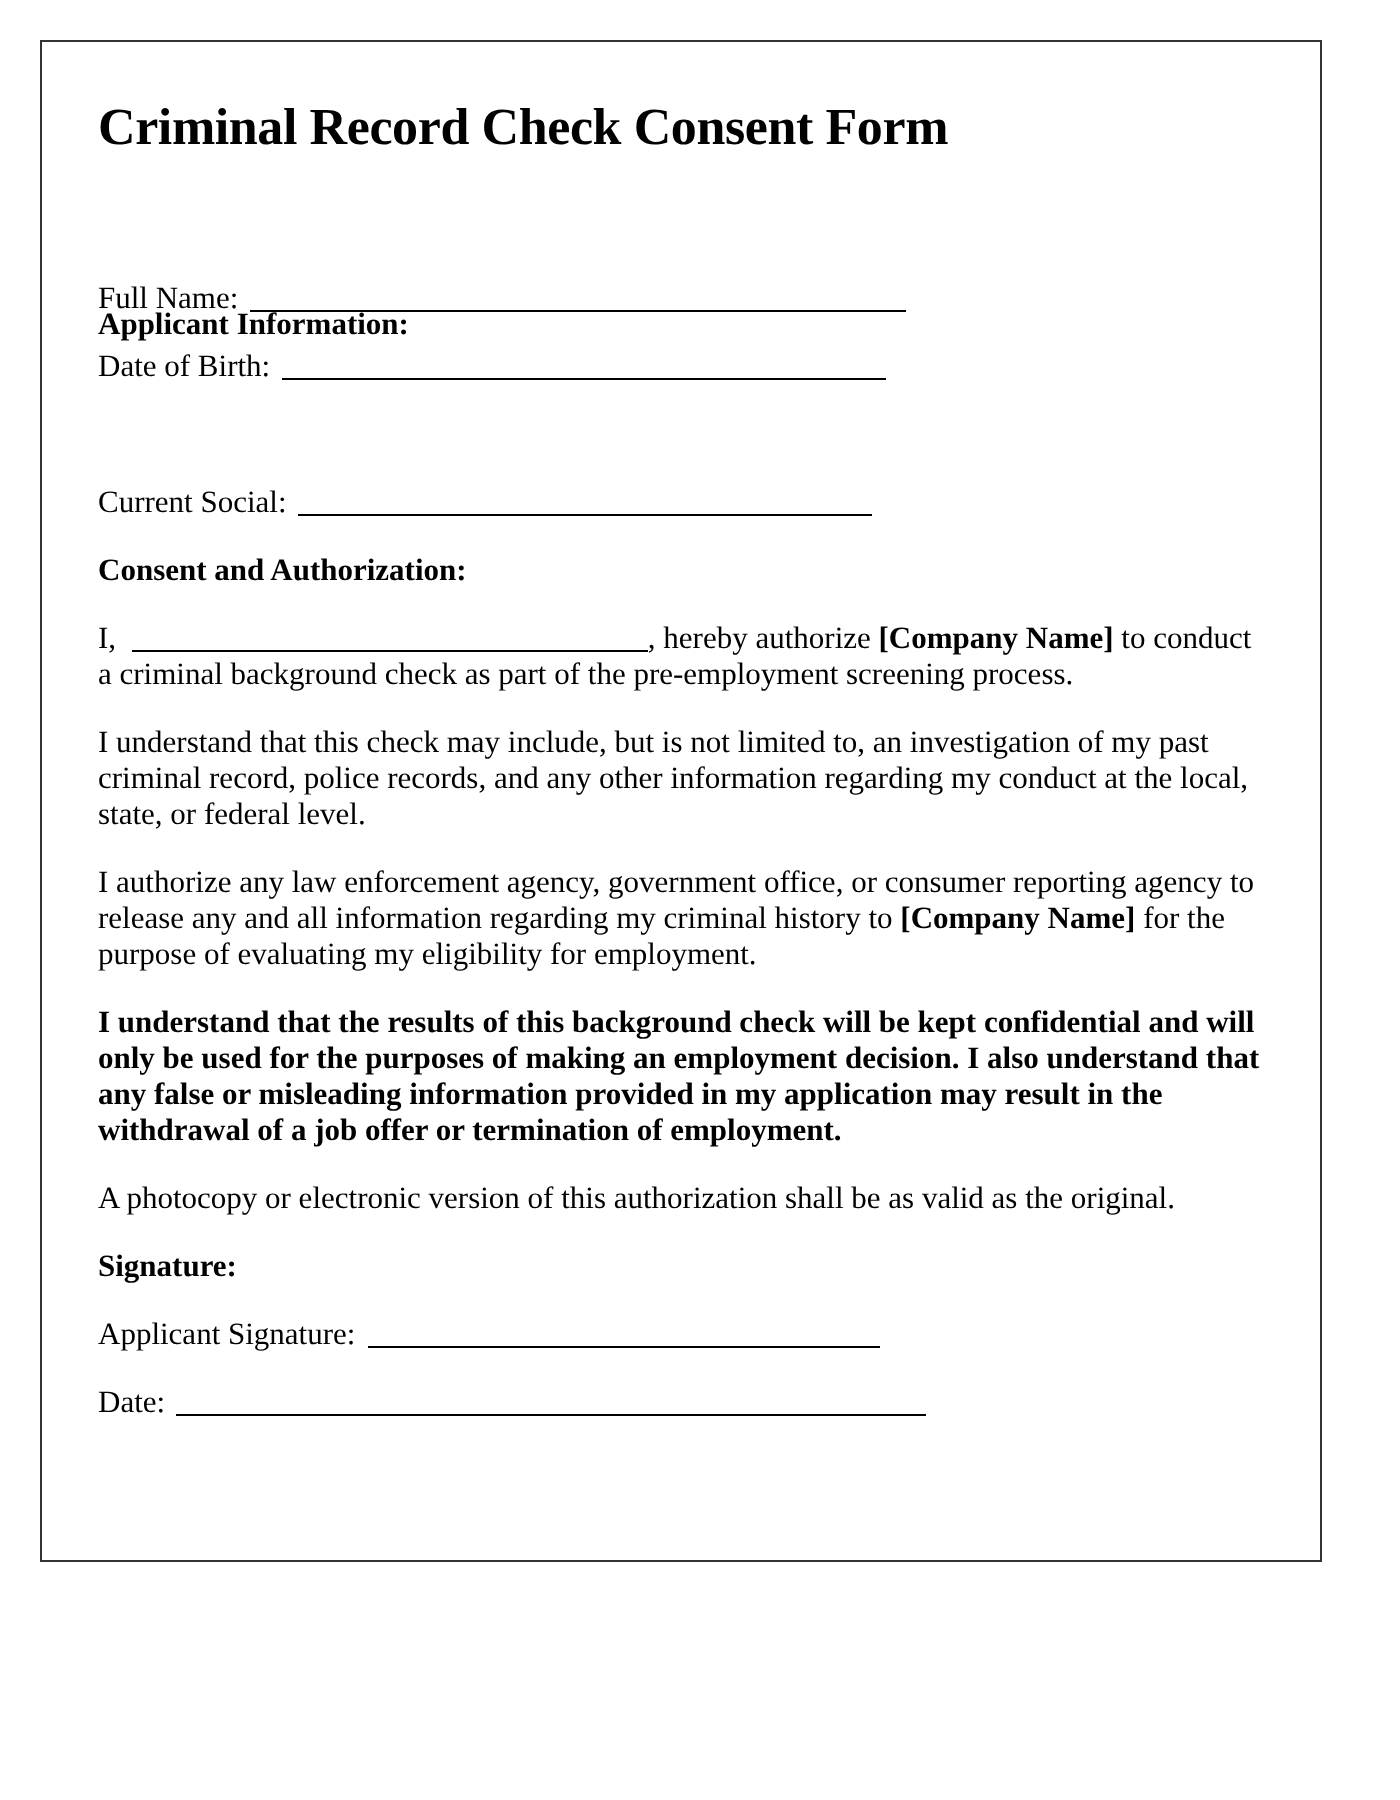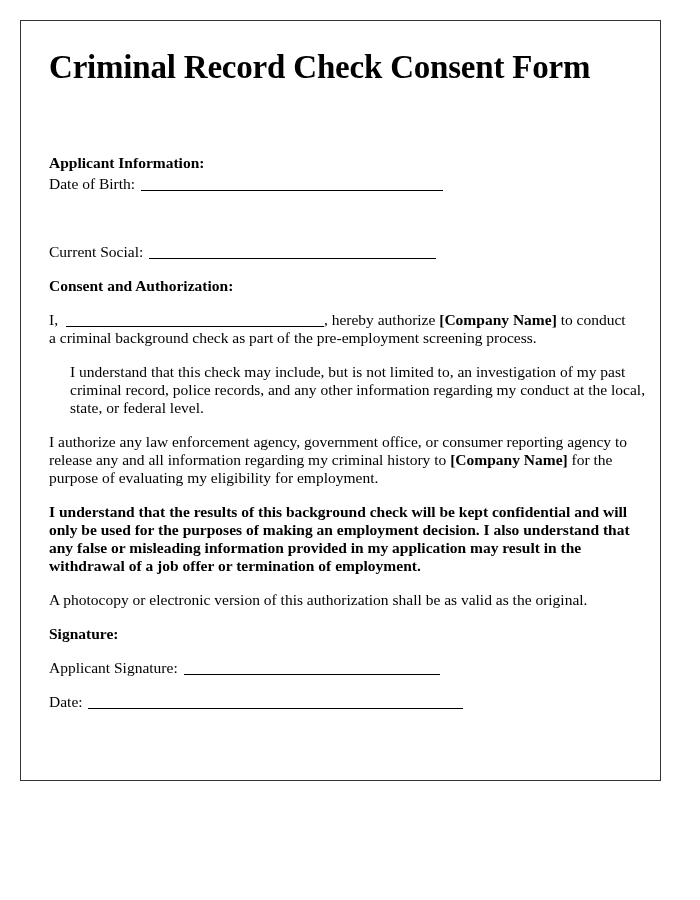--- a/index.html
+++ b/index.html
@@ -5,59 +5,63 @@
   html, body { margin: 0; padding: 0; background: #ffffff; }
   body { width: 700px; height: 900px; position: relative; font-family: "Liberation Serif", serif; color: #000; }
   .form {
     position: absolute; left: 20px; top: 20px;
     width: 641px; height: 761px; box-sizing: border-box;
     border: 1px solid #333;
     padding: 0 28px;
   }
   h1 {
     font-family: "Liberation Serif", serif;
-    font-size: 33px; font-weight: bold;
+    font-size: 26px; font-weight: bold;
     margin: 0; position: absolute; left: 28px; top: 28px; white-space: nowrap;
     letter-spacing: -0.2px;
   }
   .line { position: absolute; left: 28px; font-size: 15.5px; line-height: 18px; white-space: nowrap; }
   .heading { font-weight: bold; }
   .blank { display: inline-block; border-bottom: 1px solid #000; vertical-align: baseline; height: 1px; margin-left: 2px; position: relative; top: 2px; }
   .para { position: absolute; left: 28px; width: 592px; font-size: 15.5px; line-height: 18px; }
   .para b { font-weight: bold; }
 </style>
 </head>
 <body>
 
 <div class="form">
   <h1>Criminal Record Check Consent Form</h1>
 
   <div class="line heading" style="top:86px;margin-top:47px;">Applicant Information:</div>
 
+  <div class="line" style="top:120px;">
+    <span>Full Name:</span>
+    <span class="blank" style="width:328px;"></span>
+  </div>
 
   <div class="line" style="top:154px;">
     <span>Date of Birth:</span>
     <span class="blank" style="width:302px;"></span>
   </div>
 
 
   <div class="line" style="top:222px;">
     <span>Current Social:</span>
     <span class="blank" style="width:287px;"></span>
   </div>
 
   <div class="line heading" style="top:256px;">Consent and Authorization:</div>
 
   <div class="para" style="top:290px;">
     <span>I,</span>
     <span class="blank" style="width:258px; margin-left:4px;"></span><span>, hereby authorize </span><b>[Company Name]</b><span> to conduct</span><br>
     <span>a criminal background check as part of the pre-employment screening process.</span>
   </div>
 
-  <div class="para" style="top:342px;margin-left:21px;">I understand that this check may include, but is not limited to, an investigation of my past criminal record, police records, and any other information regarding my conduct at the local, state, or federal level.</div>
+  <div class="para" style="top:342px;">I understand that this check may include, but is not limited to, an investigation of my past criminal record, police records, and any other information regarding my conduct at the local, state, or federal level.</div>
 
   <div class="para" style="top:412px;">
     <span>I authorize any law enforcement agency, government office, or consumer reporting agency to release any and all information regarding my criminal history to </span><b>[Company Name]</b><span> for the purpose of evaluating my eligibility for employment.</span>
   </div>
 
   <div class="para" style="top:482px;font-weight:bold;">I understand that the results of this background check will be kept confidential and will only be used for the purposes of making an employment decision. I also understand that any false or misleading information provided in my application may result in the withdrawal of a job offer or termination of employment.</div>
 
   <div class="para" style="top:570px;">A photocopy or electronic version of this authorization shall be as valid as the original.</div>
 
   <div class="line heading" style="top:604px;">Signature:</div>

